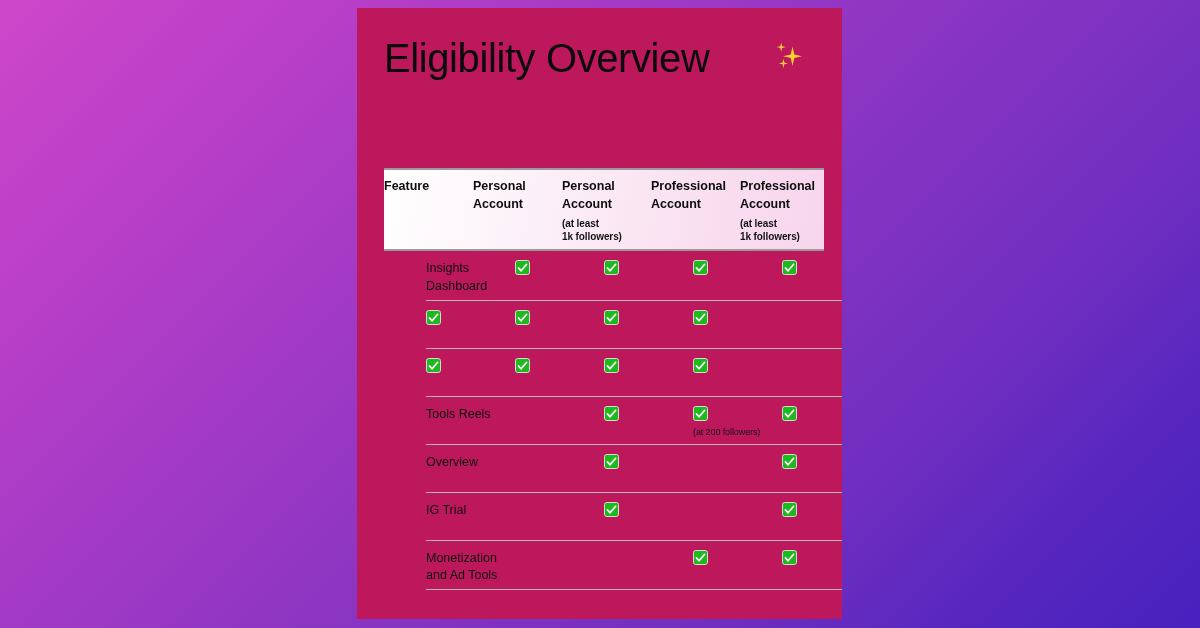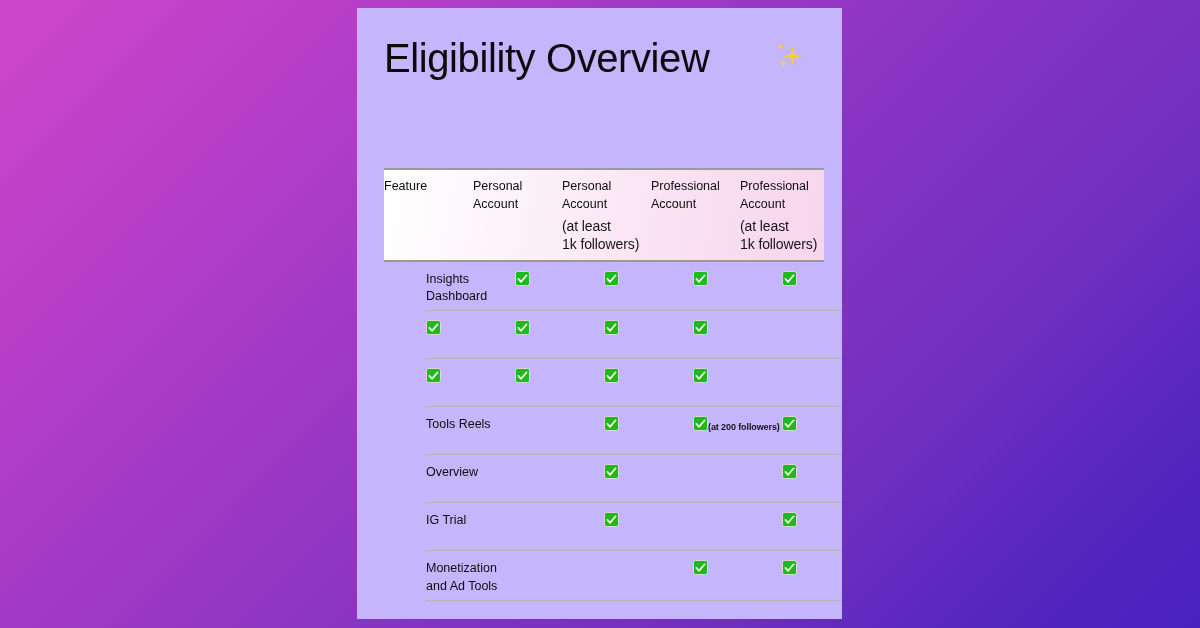--- a/index.html
+++ b/index.html
@@ -25,21 +25,21 @@
     position: relative;
   }
 
   
   .card {
     position: absolute;
     left: 357px;
     top: 8px;
     width: 485px;
     height: 611px;
-    background: #c4b5fd;
+    background: #be185d;
     padding: 10px;
     overflow: hidden;
   }
 
   
   .title-row {
     position: absolute;
     left: 27px;
     top: 22px;
     width: 431px;
@@ -121,46 +121,45 @@
 
   
   .c-feature { width: 89px; flex: 0 0 89px; }
   .c-col     { width: 89px; flex: 0 0 89px; }
   .c-col.last{ width: 84px; flex: 0 0 84px; }
 
   .th {
     font-size: 12.5px;
     line-height: 1.42;
     color: #0d0d0d;
-    font-weight: 400;
+    font-weight: 700;
     padding-right: 6px;
   }
   .th-main { display: block; }
   .th-sub {
     display: block;
-    font-size: 14px;
+    font-size: 10px;
     line-height: 1.33;
     margin-top: 3px;
     color: #141414;
     letter-spacing: -0.1px;
   }
 
   .td-feature {
     font-size: 12.5px;
     line-height: 1.42;
     color: #0d0d0d;
     padding-right: 8px;
   }
 
   .td-cell {
     display: flex;
-    flex-direction: row;
+    flex-direction: column;
     align-items: flex-start;
     padding-right: 6px;
-    font-weight: bold;
   }
 
   .cell-note {
     font-size: 9px;
     line-height: 1.3;
     color: #141414;
     margin-top: 6px;
     white-space: nowrap;
     letter-spacing: -0.1px;
   }

